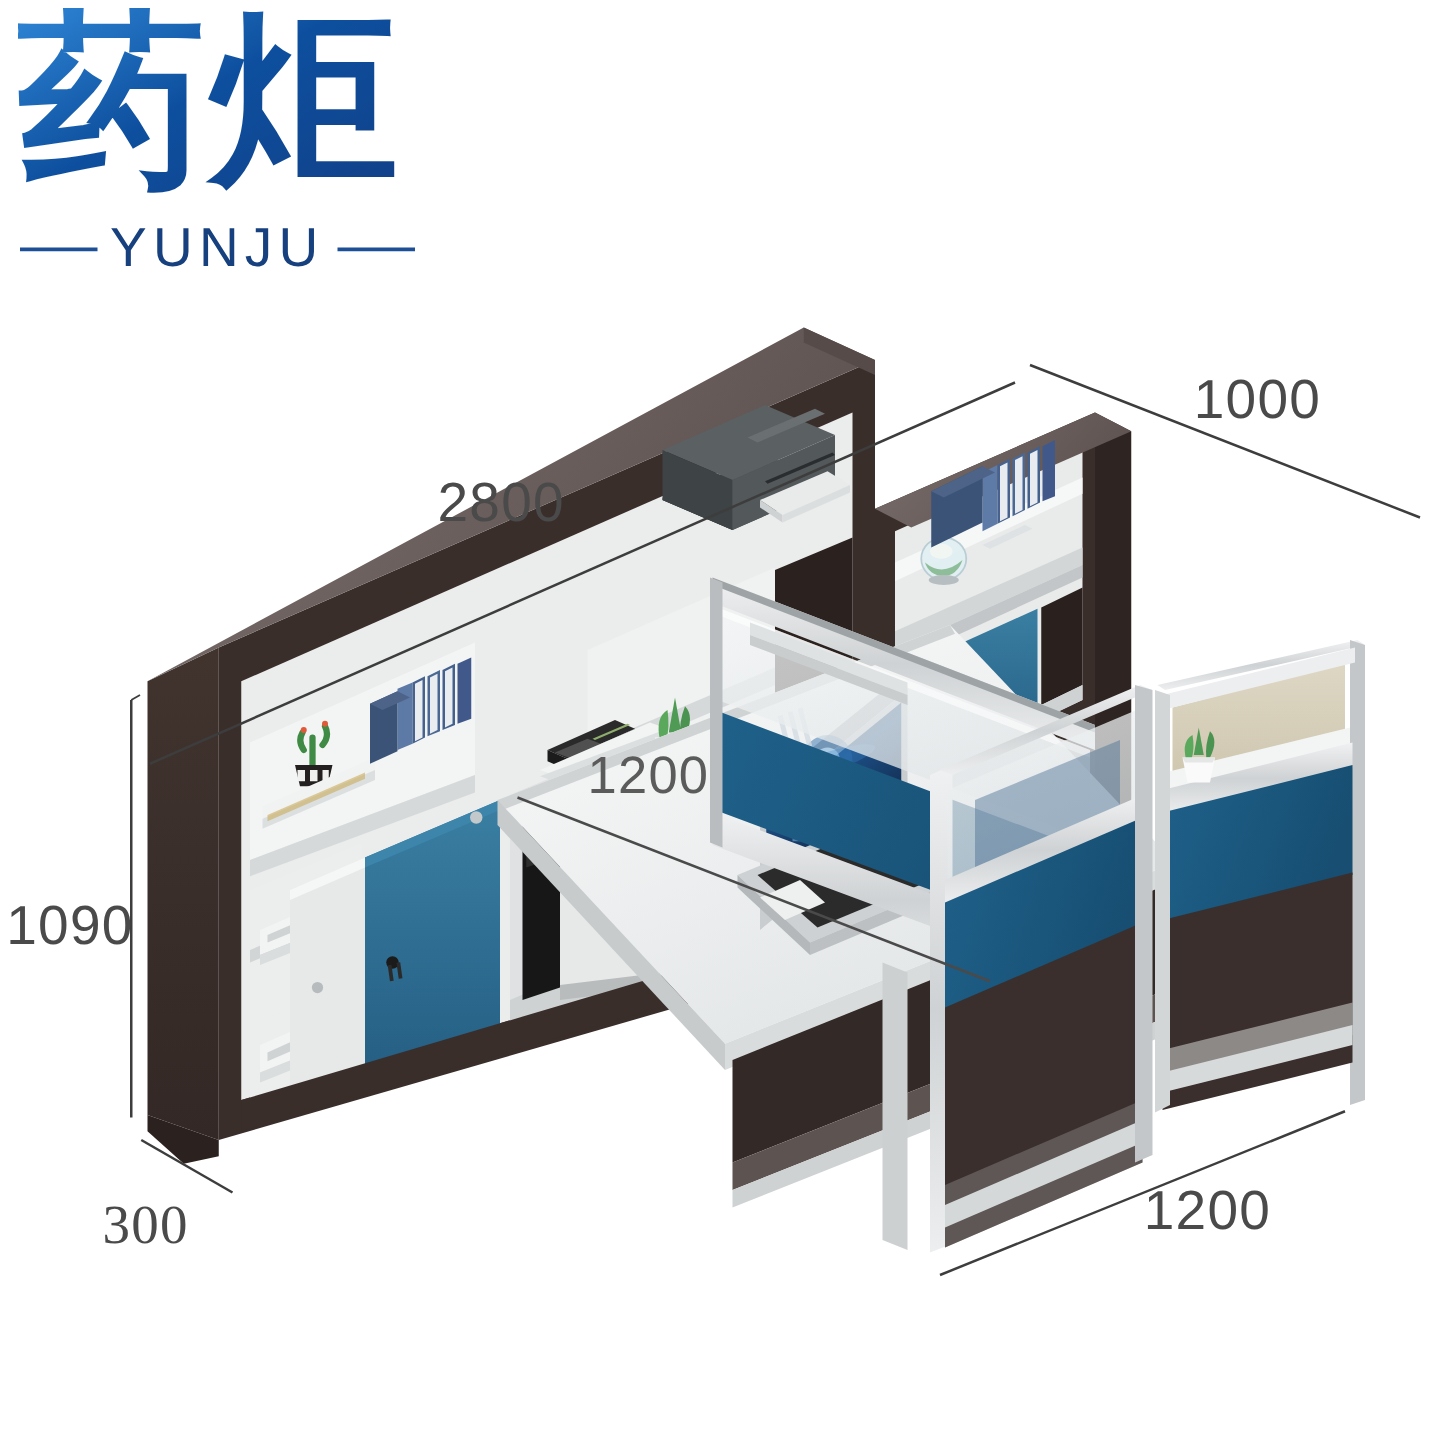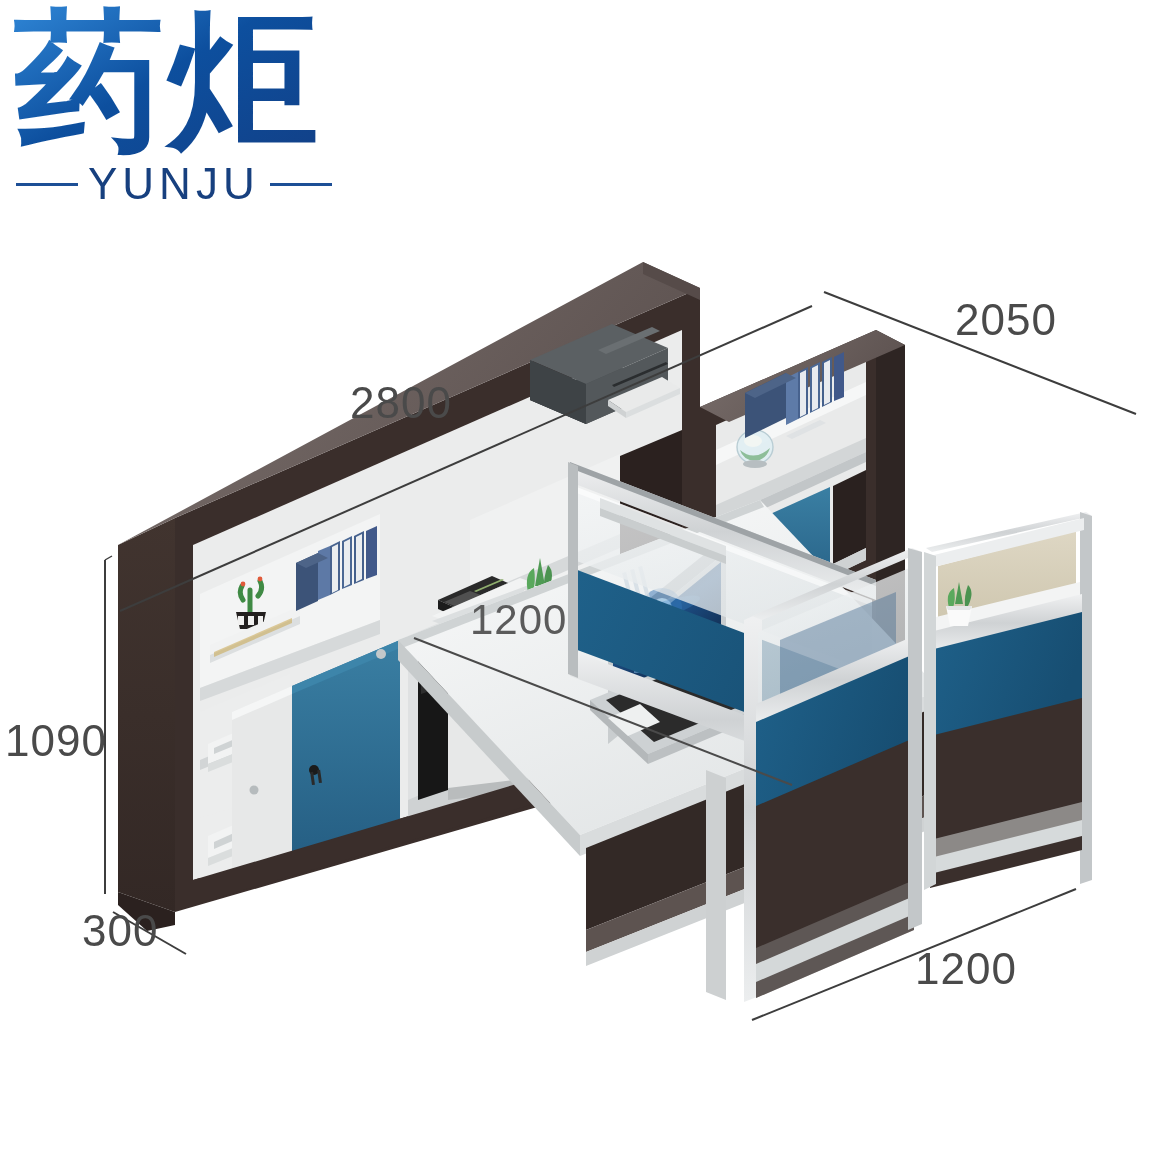--- a/index.html
+++ b/index.html
@@ -20,21 +20,21 @@
     font-size:150px;
     line-height:150px;
     letter-spacing:4px;
     background:linear-gradient(150deg,#2f86d6 0%,#0d4f9e 45%,#123f86 100%);
     -webkit-background-clip:text;background-clip:text;
     color:transparent;
     -webkit-text-fill-color:transparent;
     user-select:none;
   }
   .logo-sub-wrap{
-    display:flex;align-items:center;gap:10px;margin-top:6px;margin-left:2px;
+    display:flex;align-items:center;gap:10px;margin-top:21px;margin-left:2px;
   }
   .logo-rule{height:3px;background:#1d4f96;flex:0 0 auto;}
   .logo-rule.l{width:62px;}
   .logo-rule.r{width:62px;}
   .logo-en{
     font-family:"Liberation Sans", sans-serif;
     font-size:44px;font-weight:400;letter-spacing:5px;color:#17407f;
     line-height:44px;
   }
   
@@ -44,21 +44,21 @@
     font-size:44px;
     color:#4a4a4a;
     letter-spacing:1px;
     white-space:nowrap;
     user-select:none;
   }
   .dim.small{font-size:42px;}
   #dim-2800{left:350px;top:378px;}
   #dim-1550{left:955px;top:295px;}
   #dim-1090{left:5px;top:716px;}
-  #dim-300{left:82px;top:906px;}
+  #dim-300{left:82px;top:954px;font-family:Liberation Serif, serif;}
   #dim-1200-center{left:470px;top:596px;color:#5b5b5b;}
   #dim-1200-bottom{left:915px;top:944px;}
 </style>
 </head>
 <body>
 
 <div id="stage">
 
   <div id="logo">
     <div class="logo-cn">药炬</div>
@@ -407,21 +407,21 @@
       <line x1="113" y1="912" x2="186" y2="954" marker-start="atail" marker-end="ahead"></line>
 
       <line x1="414" y1="638" x2="792" y2="785" marker-start="atail" marker-end="ahead" stroke="#4a4a4a"></line>
 
       <line x1="752" y1="1020" x2="1076" y2="889" marker-start="atail" marker-end="ahead"></line>
     </g>
   </svg>
 
   <div class="dim" id="dim-2800">2800</div>
 
-  <div class="dim" id="dim-1550">2050</div>
+  <div class="dim" id="dim-1550">1000</div>
 
   <div class="dim" id="dim-1090">1090</div>
 
   <div class="dim" id="dim-300">300</div>
 
   <div class="dim small" id="dim-1200-center">1200</div>
 
   <div class="dim" id="dim-1200-bottom">1200</div>
 
 </div>

